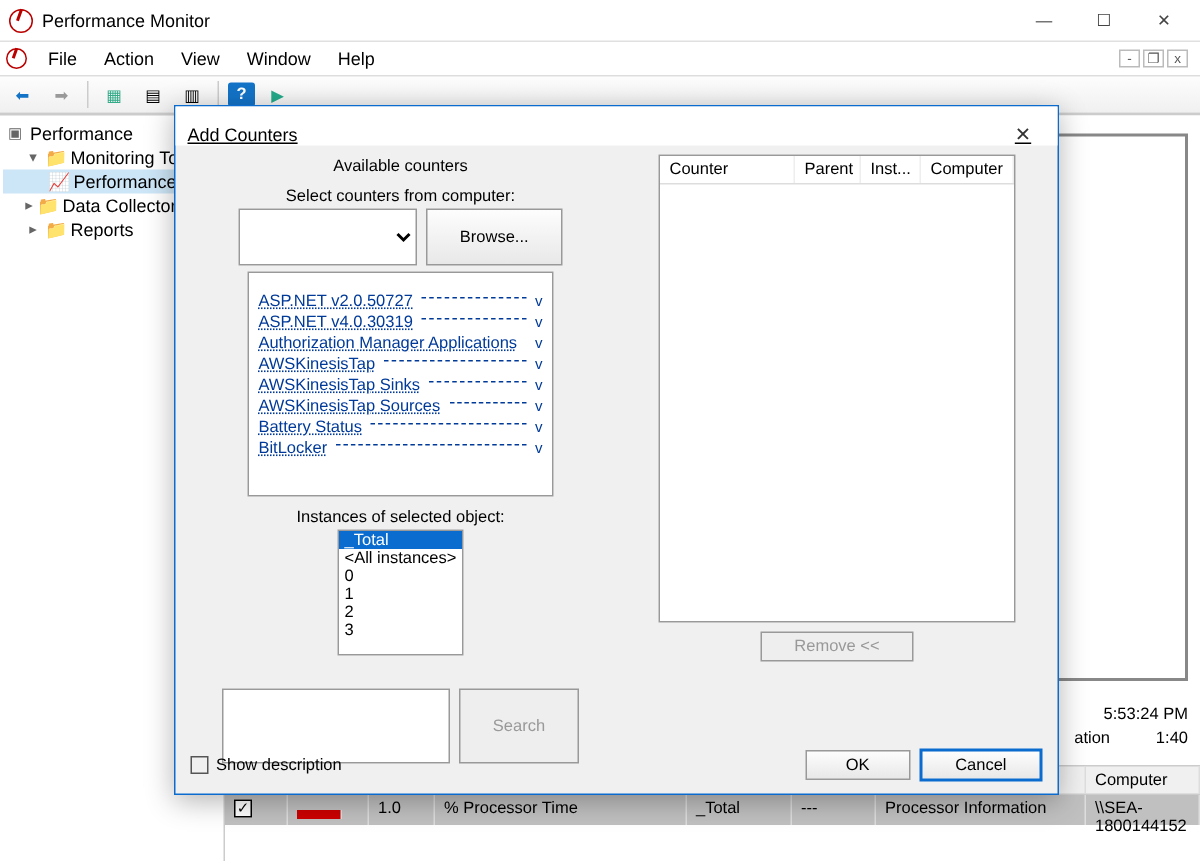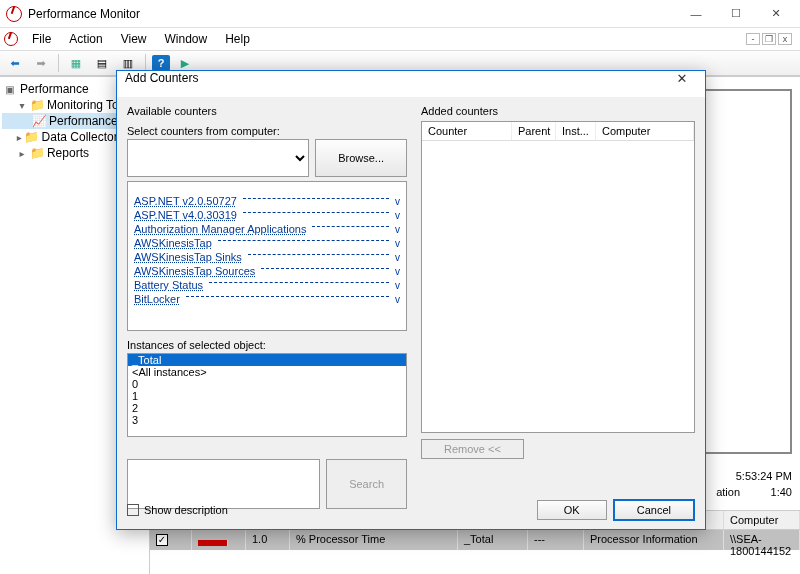--- a/index.html
+++ b/index.html
@@ -30,24 +30,24 @@
   .dur-row { position:absolute; right:8px; bottom:76px; font-size:11px;}
   .grid-hdr { position:absolute; left:0; right:0; bottom:44px; height:20px; background:#f0f0f0; border-top:1px solid #ccc; border-bottom:1px solid #ccc; display:flex; font-size:11px;}
   .grid-hdr div, .grid-row div { padding:3px 6px; border-right:1px solid #ddd;}
   .c-show{width:42px;} .c-color{width:54px;} .c-scale{width:44px;} .c-counter{width:168px;} .c-inst{width:70px;} .c-parent{width:56px;} .c-obj{width:140px;} .c-comp{flex:1;}
   .grid-row { position:absolute; left:0; right:0; bottom:24px; height:20px; background:#c0c0c0; display:flex; font-size:11px;}
   .grid-row .chk { width:12px; height:12px; border:1px solid #000; background:#fff; display:inline-flex; align-items:center; justify-content:center; font-size:10px;}
   .colorline { width:30px; height:2px; background:#c00; margin-top:7px;}
 
   
   .dialog { position:absolute; left:116px; top:70px; width:590px; height:460px; border:1px solid #0a6cce; background:#f0f0f0; box-shadow:0 4px 18px rgba(0,0,0,0.3);}
-  .dlg-title { height:26px; display:flex; align-items:flex-start; padding:0 8px; font-size:12px; background:#fff;}
+  .dlg-title { height:26px; display:flex; align-items:flex-end; padding:0 8px; font-size:12px; background:#fff;text-decoration:underline;}
   .dlg-close { margin-left:auto; width:30px; text-align:center; font-size:13px; color:#333;}
   .dlg-body { padding:6px 10px; display:flex; gap:14px;}
-  .pane { display:flex; flex-direction:column;}
+  .pane { display:flex; flex-direction:column;align-items:center;}
   .pane.left{width:280px;} .pane.right{flex:1;}
   .grp-label{ font-size:11px; margin:2px 0 4px;}
   .sub-label{ font-size:11px; margin:4px 0 2px;}
   .hrow{ display:flex; gap:6px;}
   select, input[type=text]{ font-size:11px; padding:18px 4px; border:1px solid #999; background:#fff;}
   select.wide{ flex:1; height:22px;}
   .btn{ font-size:11px; padding:3px 22px; border:1px solid #999; background:linear-gradient(#fdfdfd,#e8e8e8); min-width:64px;}
   .btn.disabled{ color:#999; background:#eee;}
   .counter-list{ margin-top:4px; height:150px; border:1px solid #999; background:#fff; overflow-y:scroll; padding:12px 0;}
   .clitem{ display:flex; align-items:center; padding:1px 6px; font-size:11px; white-space:nowrap;}
@@ -237,21 +237,20 @@
           <div>3</div>
         </div>
 
       <div class="searchrow">
         <input type="text" style="flex: 1 1 0%;">
         <button class="btn disabled">Search</button>
       </div>
     </div>
 
     <div class="pane right">
-      <div class="grp-label">Added counters</div>
       <div class="added-list">
         <div class="added-hdr">
           <div class="ah-c">Counter</div>
           <div class="ah-p">Parent</div>
           <div class="ah-i">Inst...</div>
           <div class="ah-cm">Computer</div>
         </div>
       </div>
       <div class="btn-row">
         <button class="btn disabled">Remove &lt;&lt;</button>

